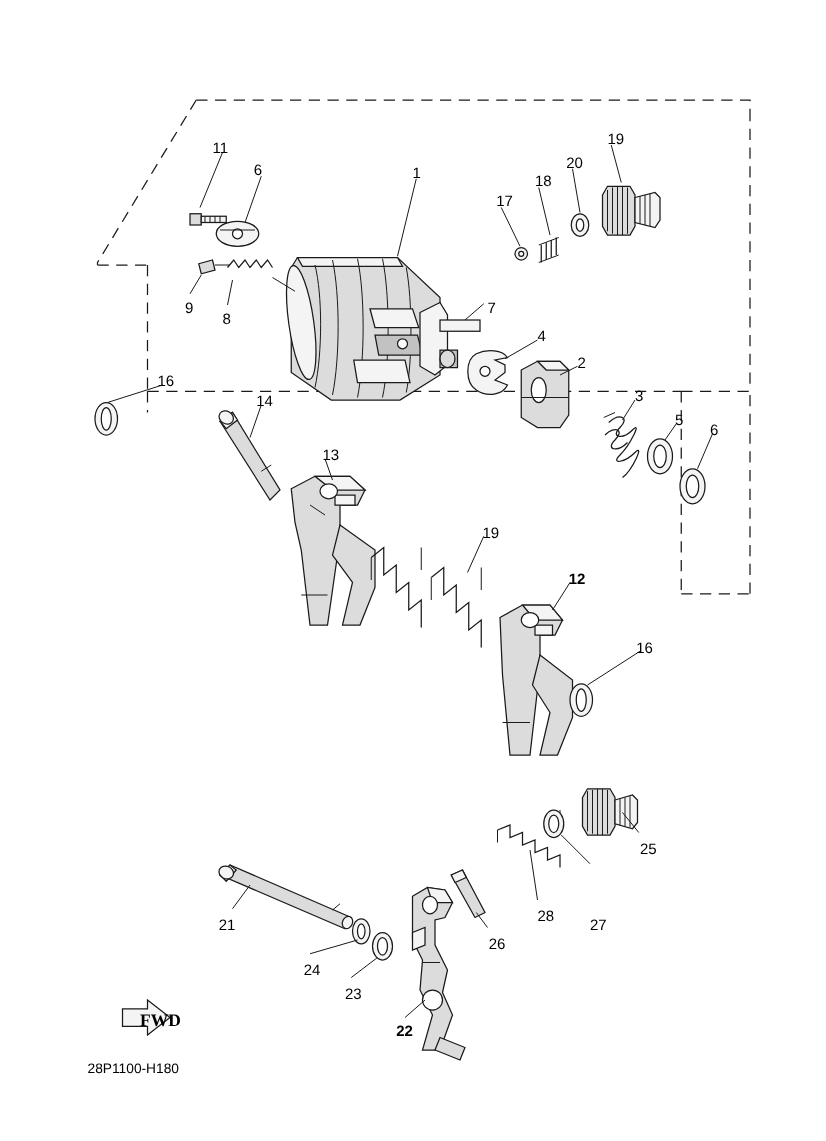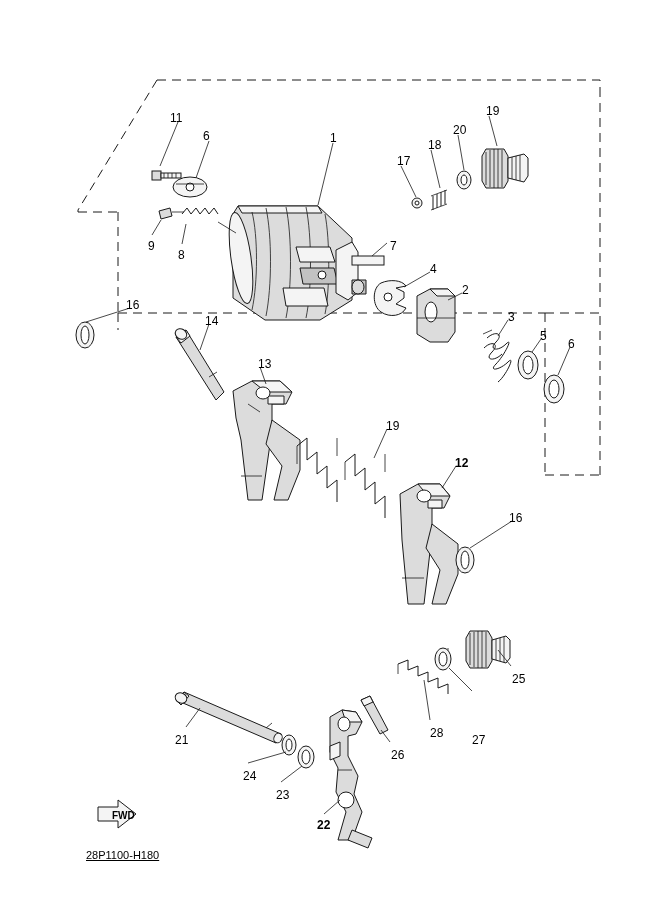--- a/index.html
+++ b/index.html
@@ -37,22 +37,22 @@
   }
   .partcode {
     position: absolute;
     font-family: "Liberation Sans", sans-serif;
     font-size: 11px;
     color: #000000;
     white-space: nowrap;
   }
   .fwd-label {
     position: absolute;
-    font-family: Liberation Sans, sans-serif;
-    font-size: 10px;
+    font-family: Liberation Serif, serif;
+    font-size: 14px;
     font-weight: bold;
     color: #000000;
     white-space: nowrap;
   }
 </style>
 </head>
 <body>
 
 <div id="page">
 
@@ -334,15 +334,15 @@
   <div class="callout" style="left:472px; top:698px;margin-top:36px;">27</div>
   <div class="callout" style="left:430px; top:727px;">28</div>
   <div class="callout" style="left:391px; top:749px;">26</div>
   <div class="callout" style="left:175px; top:734px;">21</div>
   <div class="callout" style="left:243px; top:770px;">24</div>
   <div class="callout" style="left:276px; top:789px;">23</div>
   <div class="callout" style="left:317px; top:819px;font-weight:bold;">22</div>
 
   <div class="fwd-label" style="left:112px; top:810px;">FWD</div>
 
-  <div class="partcode" style="left:86px; top:849px;text-decoration:underline;">28P1100-H180</div>
+  <div class="partcode" style="left:70px; top:849px;">28P1100-H180</div>
 
 </div>
 
 </body></html>

